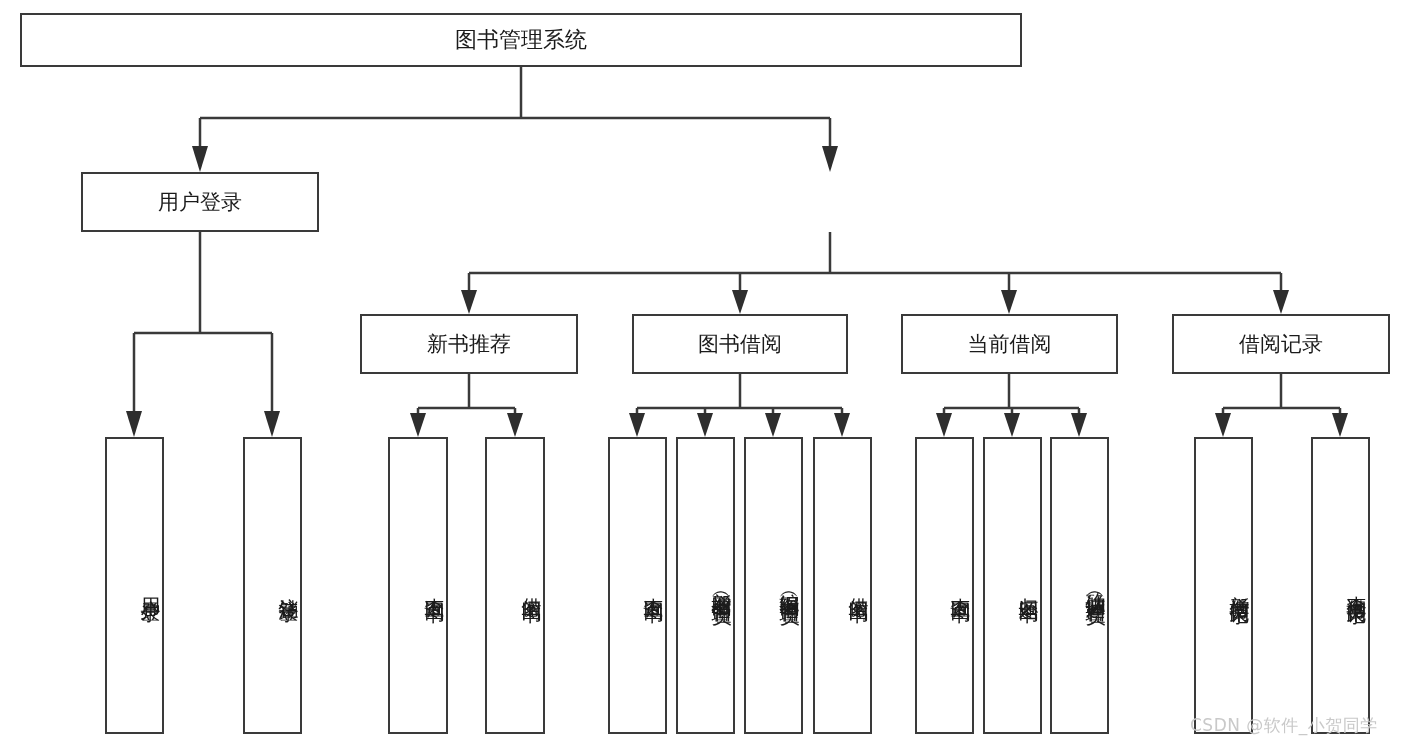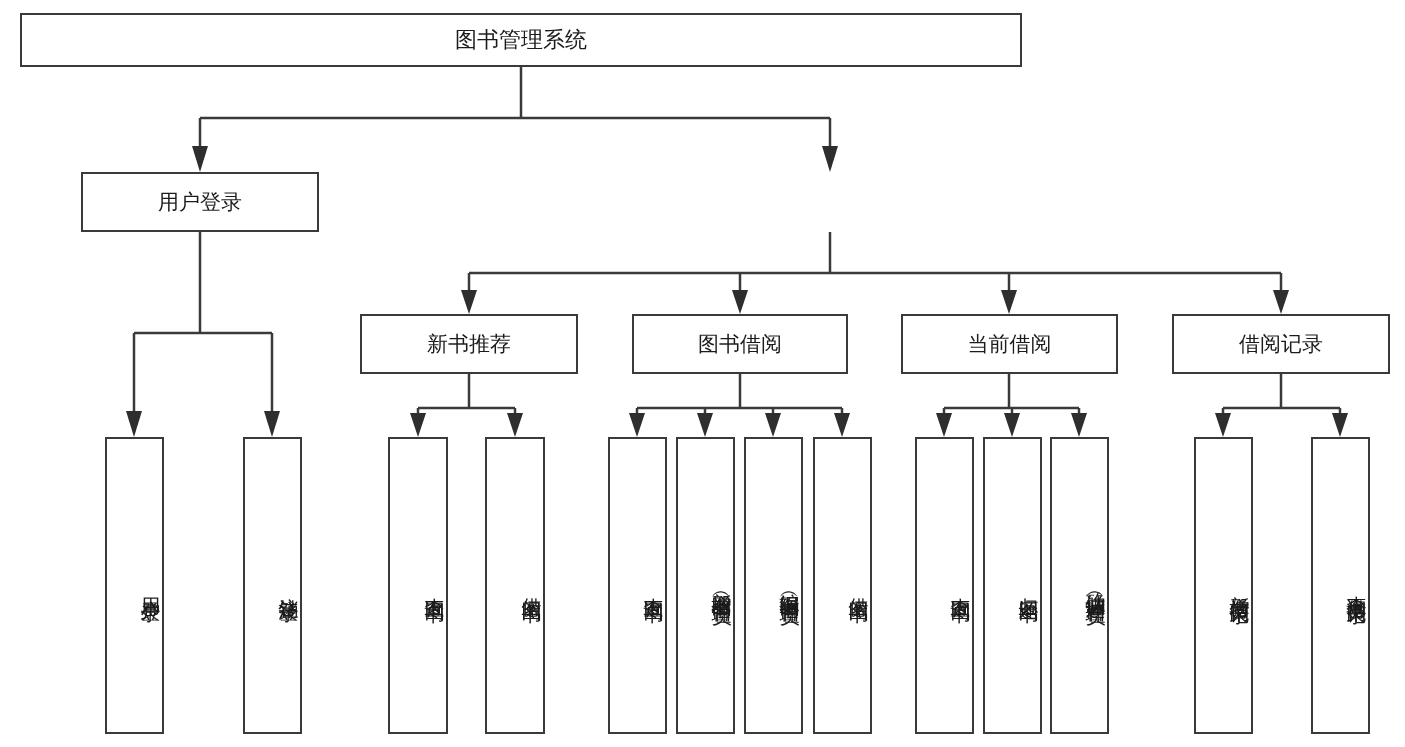--- a/index.html
+++ b/index.html
@@ -197,14 +197,15 @@
     <span>确认归还（管理员）</span>
   </div>
 
   <div class="node v" style="left:1194px;top:437px;width:59px;height:297px;">
     <span>新增借阅记录</span>
   </div>
   <div class="node v" style="left:1311px;top:437px;width:59px;height:297px;">
     <span>查询借阅记录</span>
   </div>
 
+  <div class="watermark" style="left:1190px;top:714px;">CSDN @软件_小贺同学</div>
 
 </div>
 
 </body></html>

